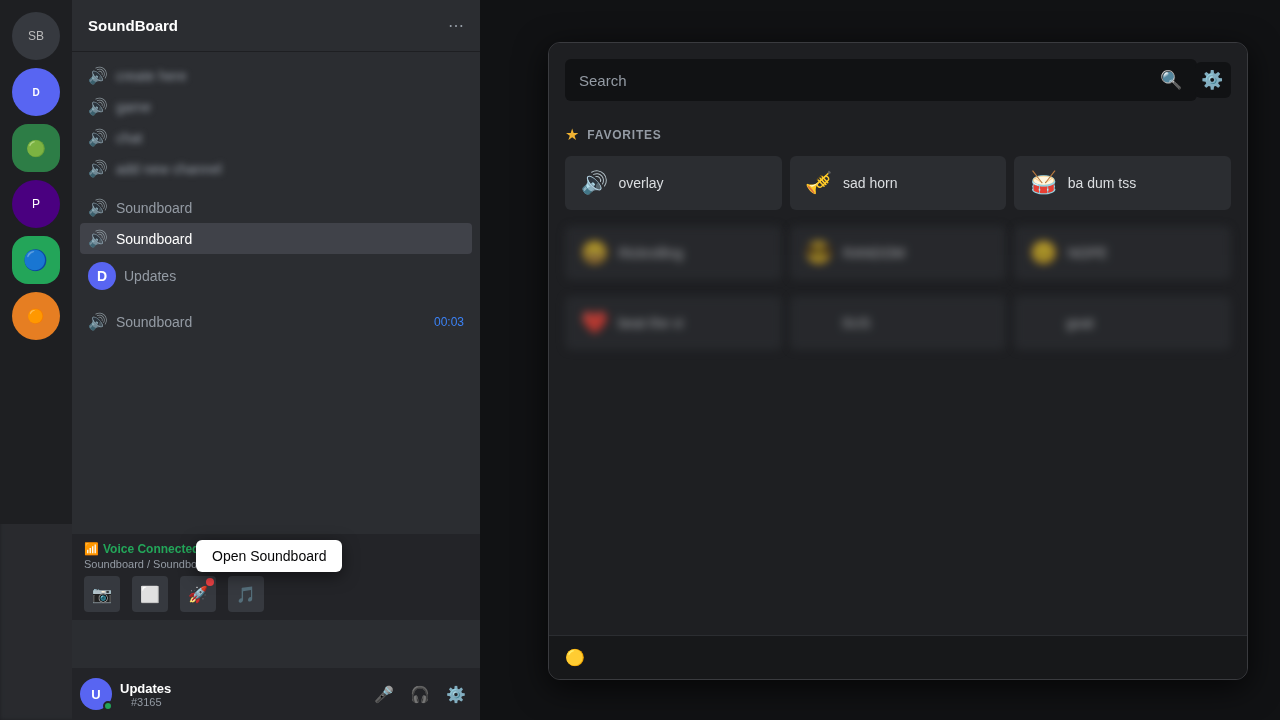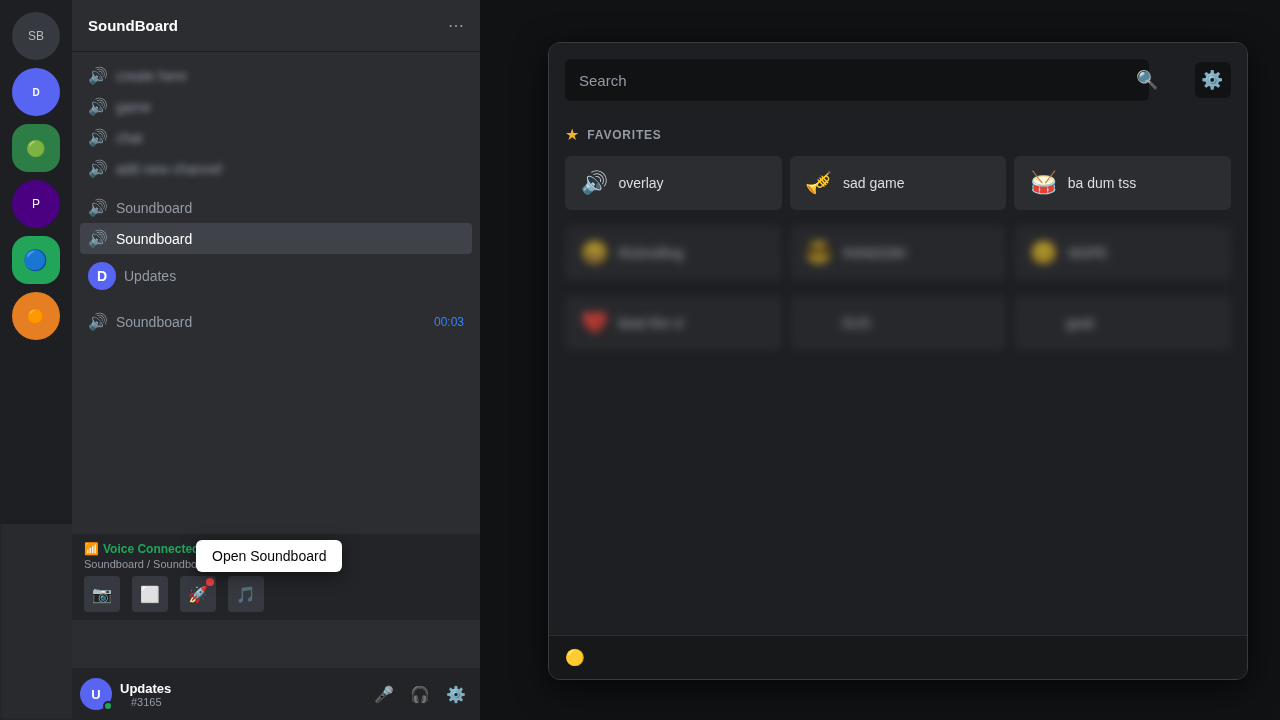--- a/index.html
+++ b/index.html
@@ -267,21 +267,21 @@
       box-shadow: 0 8px 32px rgba(0,0,0,0.7);
       display: flex;
       flex-direction: column;
       overflow: hidden;
     }
 
     .soundboard-header {
       padding: 16px 16px 12px;
       display: flex;
       align-items: center;
-      gap: 24px;
+      gap: 0;
       background: #1e1f22;
     }
 
     .search-box {
       flex: 1;
       background: #111214;
       border: none;
       border-radius: 6px;
       padding: 10px 14px;
       color: #949ba4;
@@ -555,21 +555,21 @@
       <span class="section-title">FAVORITES</span>
     </div>
 
     <div class="sounds-grid">
       <button class="sound-btn">
         <span class="sound-emoji">🔊</span>
         <span class="sound-label">overlay</span>
       </button>
       <button class="sound-btn">
         <span class="sound-emoji">🎺</span>
-        <span class="sound-label">sad game</span>
+        <span class="sound-label">sad horn</span>
       </button>
       <button class="sound-btn">
         <span class="sound-emoji">🥁</span>
         <span class="sound-label">ba dum tss</span>
       </button>
     </div>
 
     <div class="sounds-grid">
       <button class="sound-btn blurred">
         <span class="sound-emoji">😄</span>

